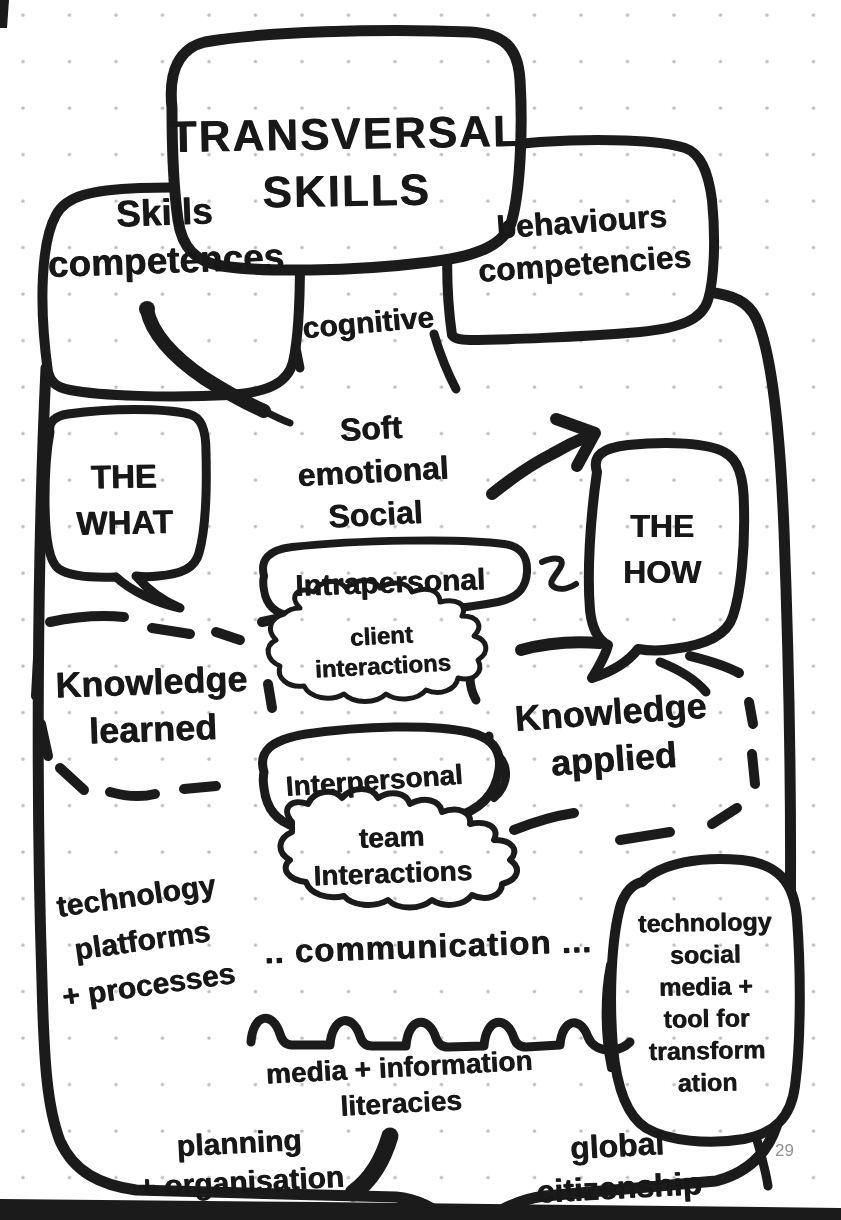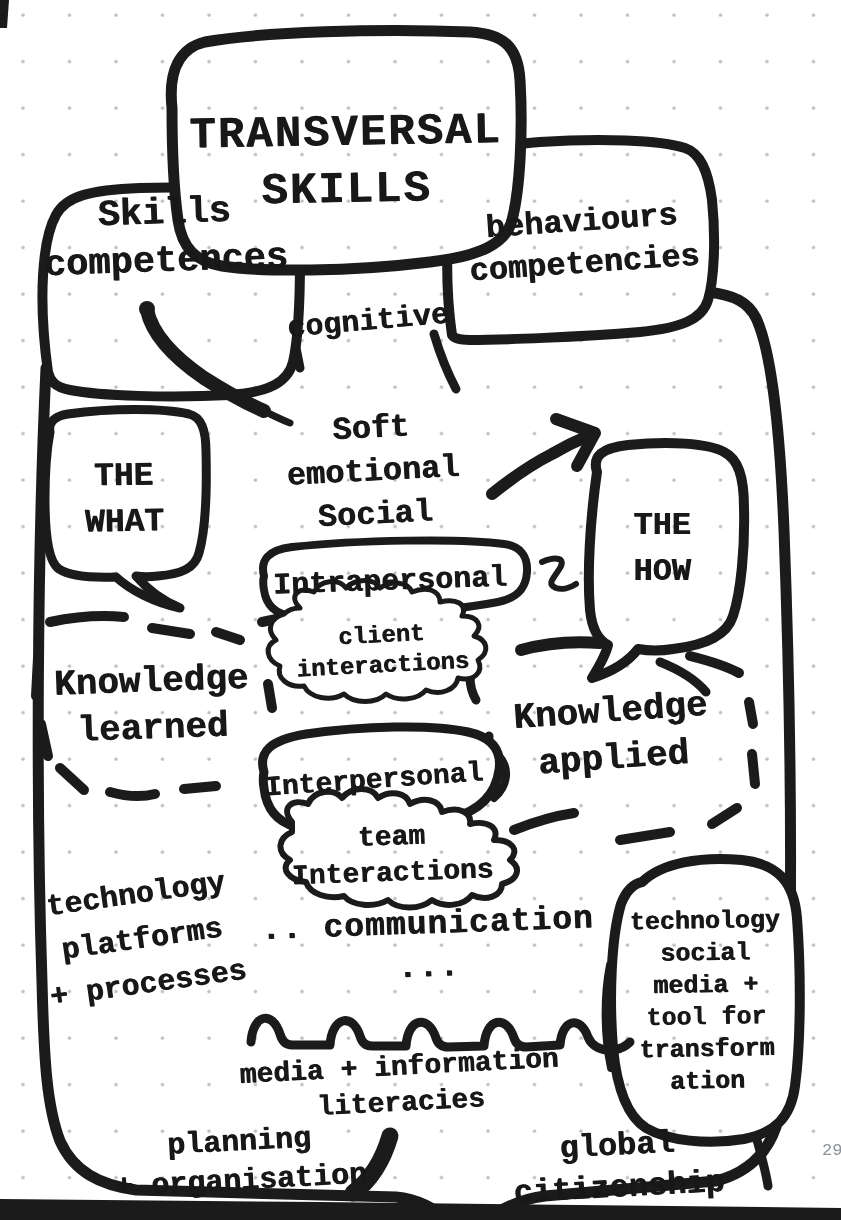--- a/index.html
+++ b/index.html
@@ -1,34 +1,34 @@
 <!DOCTYPE html>
 <html><head>
 <meta charset="utf-8">
 <style>
   :root { --ink: #1b1b1b; }
   html,body { margin:0; padding:0; background:#ffffff; }
   .page {
     position:relative; width:841px; height:1220px; overflow:hidden;
     background:#ffffff;
-    font-family:Liberation Mono, monospace;
+    font-family:Liberation Sans, sans-serif;
   }
   .sketch { position:absolute; left:0; top:0; }
   .sketch path { stroke:var(--ink); fill:none; stroke-linecap:round; stroke-linejoin:round; }
   .sketch path.fill { fill:url(#dots); }
   .sketch path.solid { fill:var(--ink); stroke:none; }
   .hand {
     position:absolute; color:#181818; font-weight:700;
     white-space:pre-line; text-align:center; line-height:1.3;
     transform-origin:center center;
     text-shadow:0.7px 0.3px 0 currentColor;
   }
   .pagenum {
     position:absolute; color:#8d9298; font-weight:400;
-    text-shadow:none; font-size:17px;margin-left:47px;
+    text-shadow:none; font-size:17px;
   }
 </style>
 </head>
 <body>
 
 <div class="page">
 
   <svg class="sketch" width="841" height="1220" viewBox="0 0 841 1220">
     <defs>
       <pattern id="dots" x="0" y="0" width="46.5" height="46.5" patternUnits="userSpaceOnUse">

